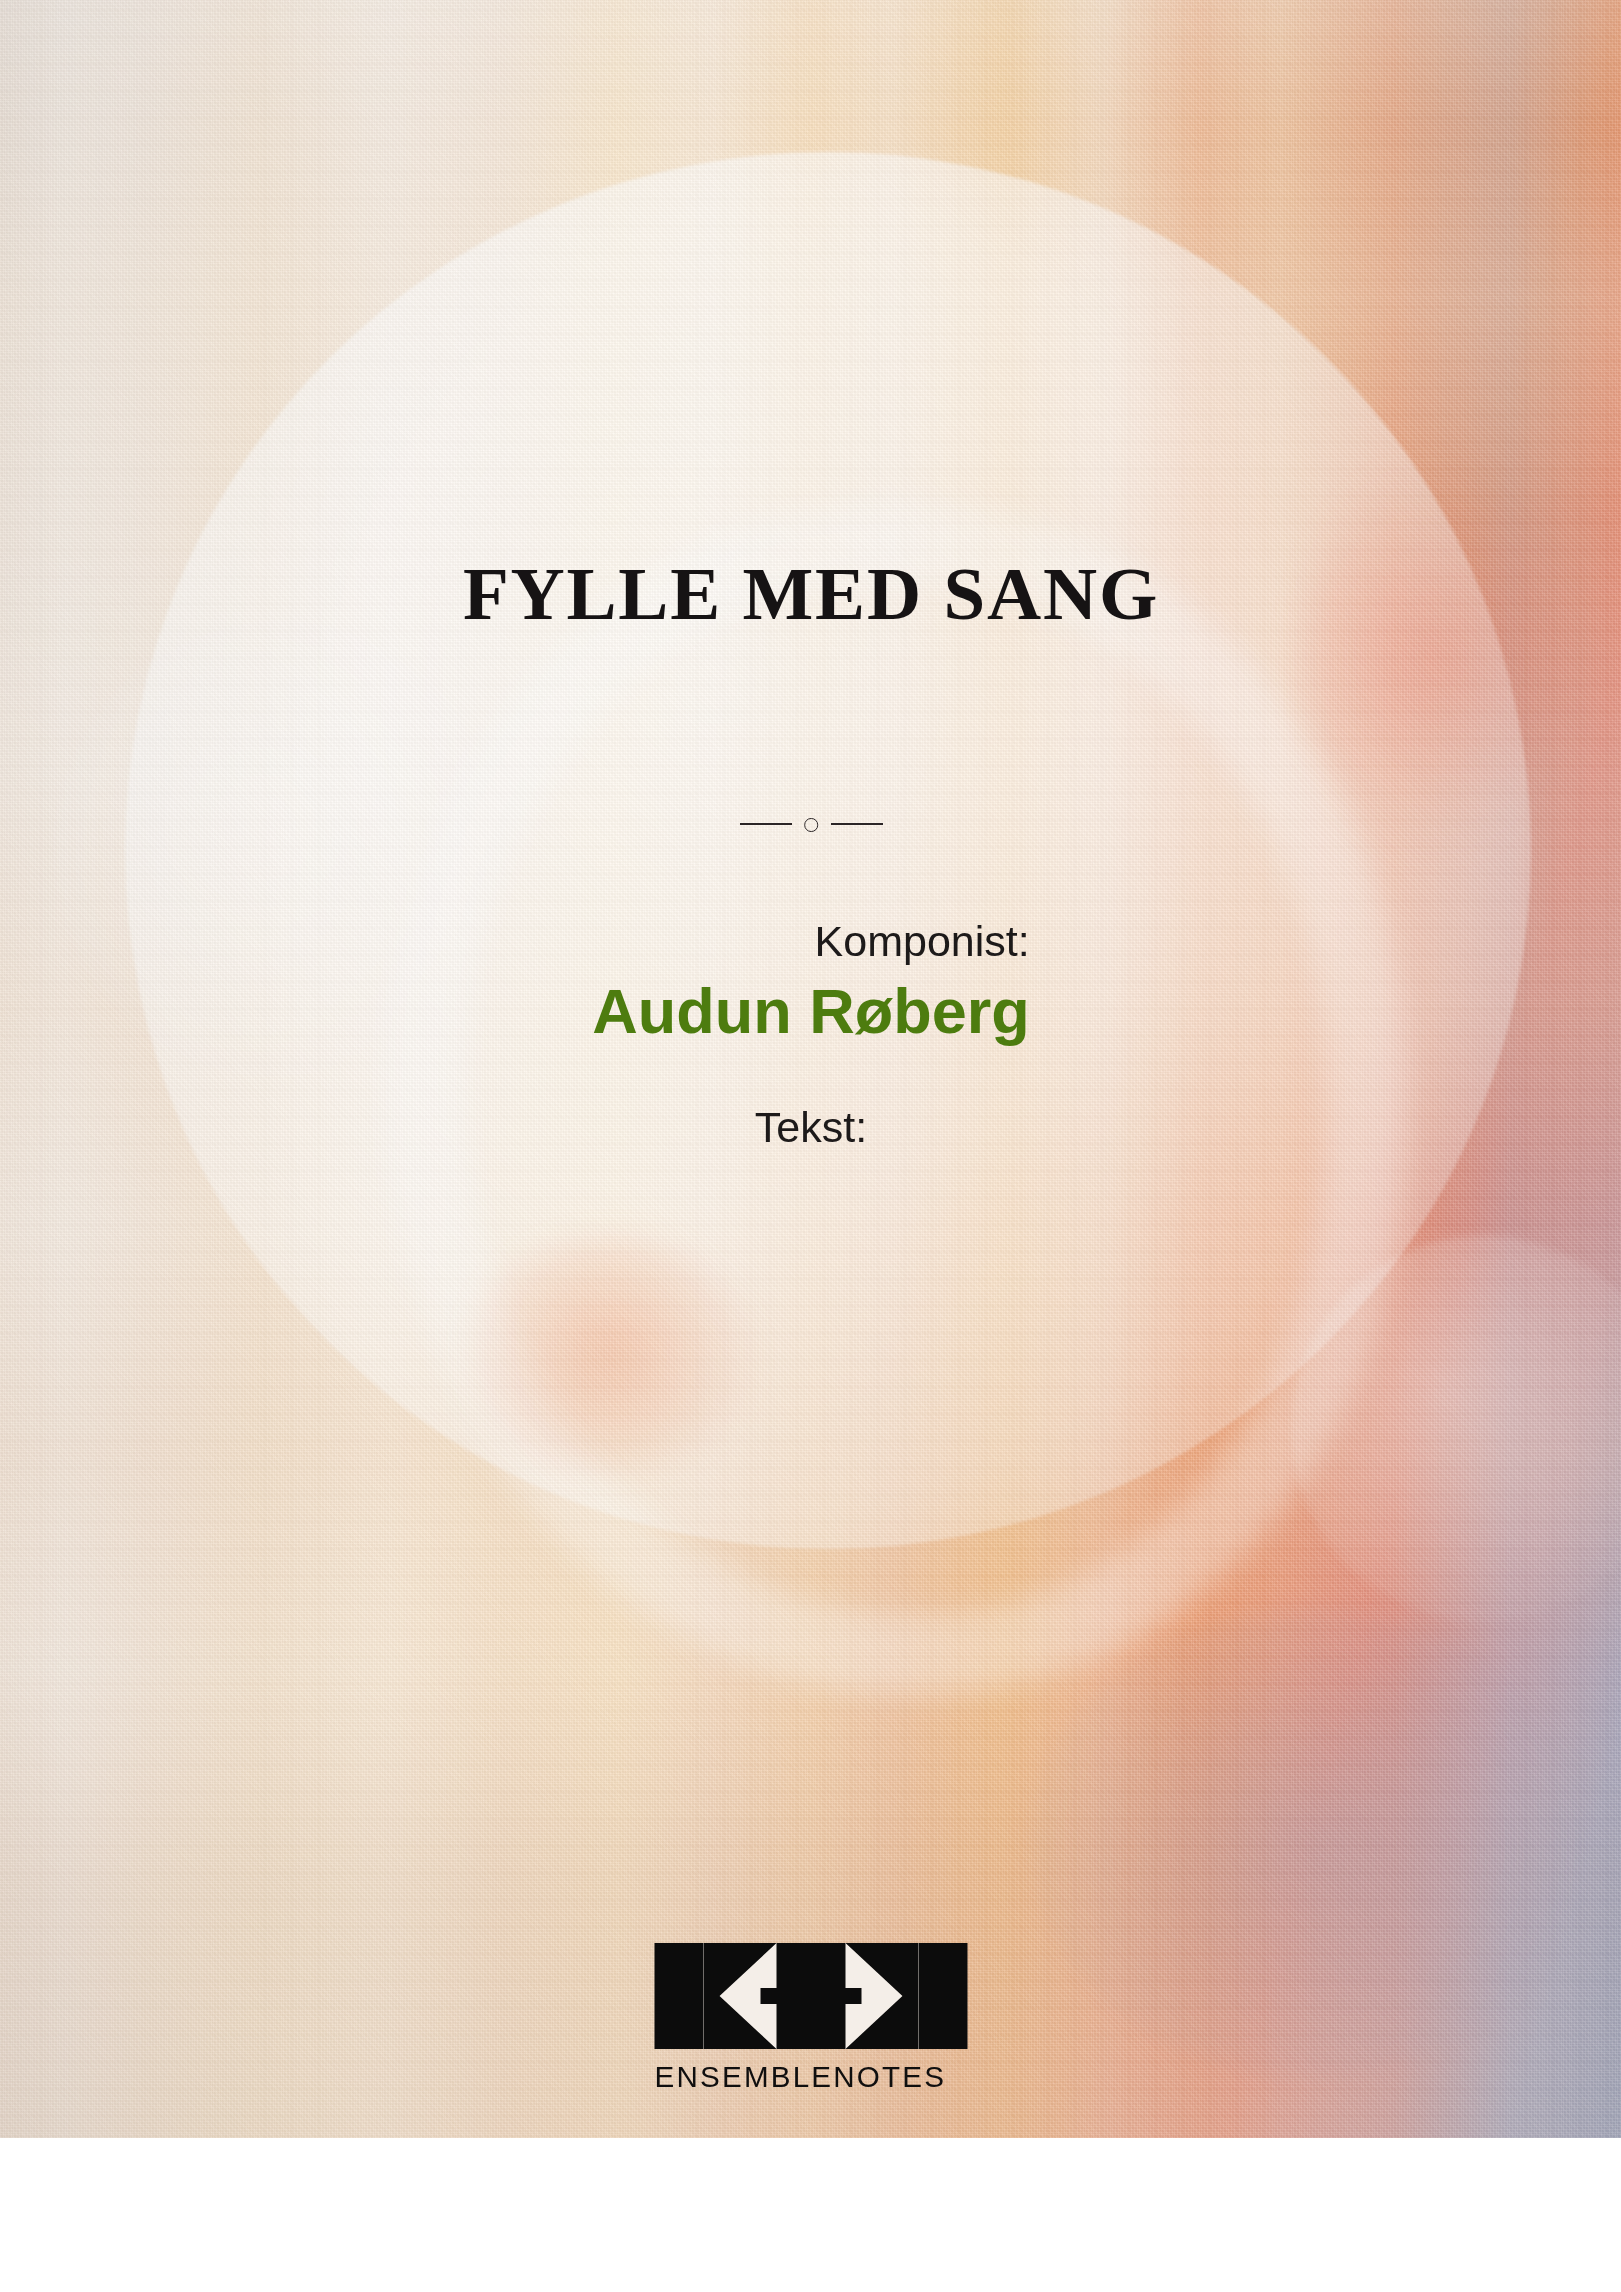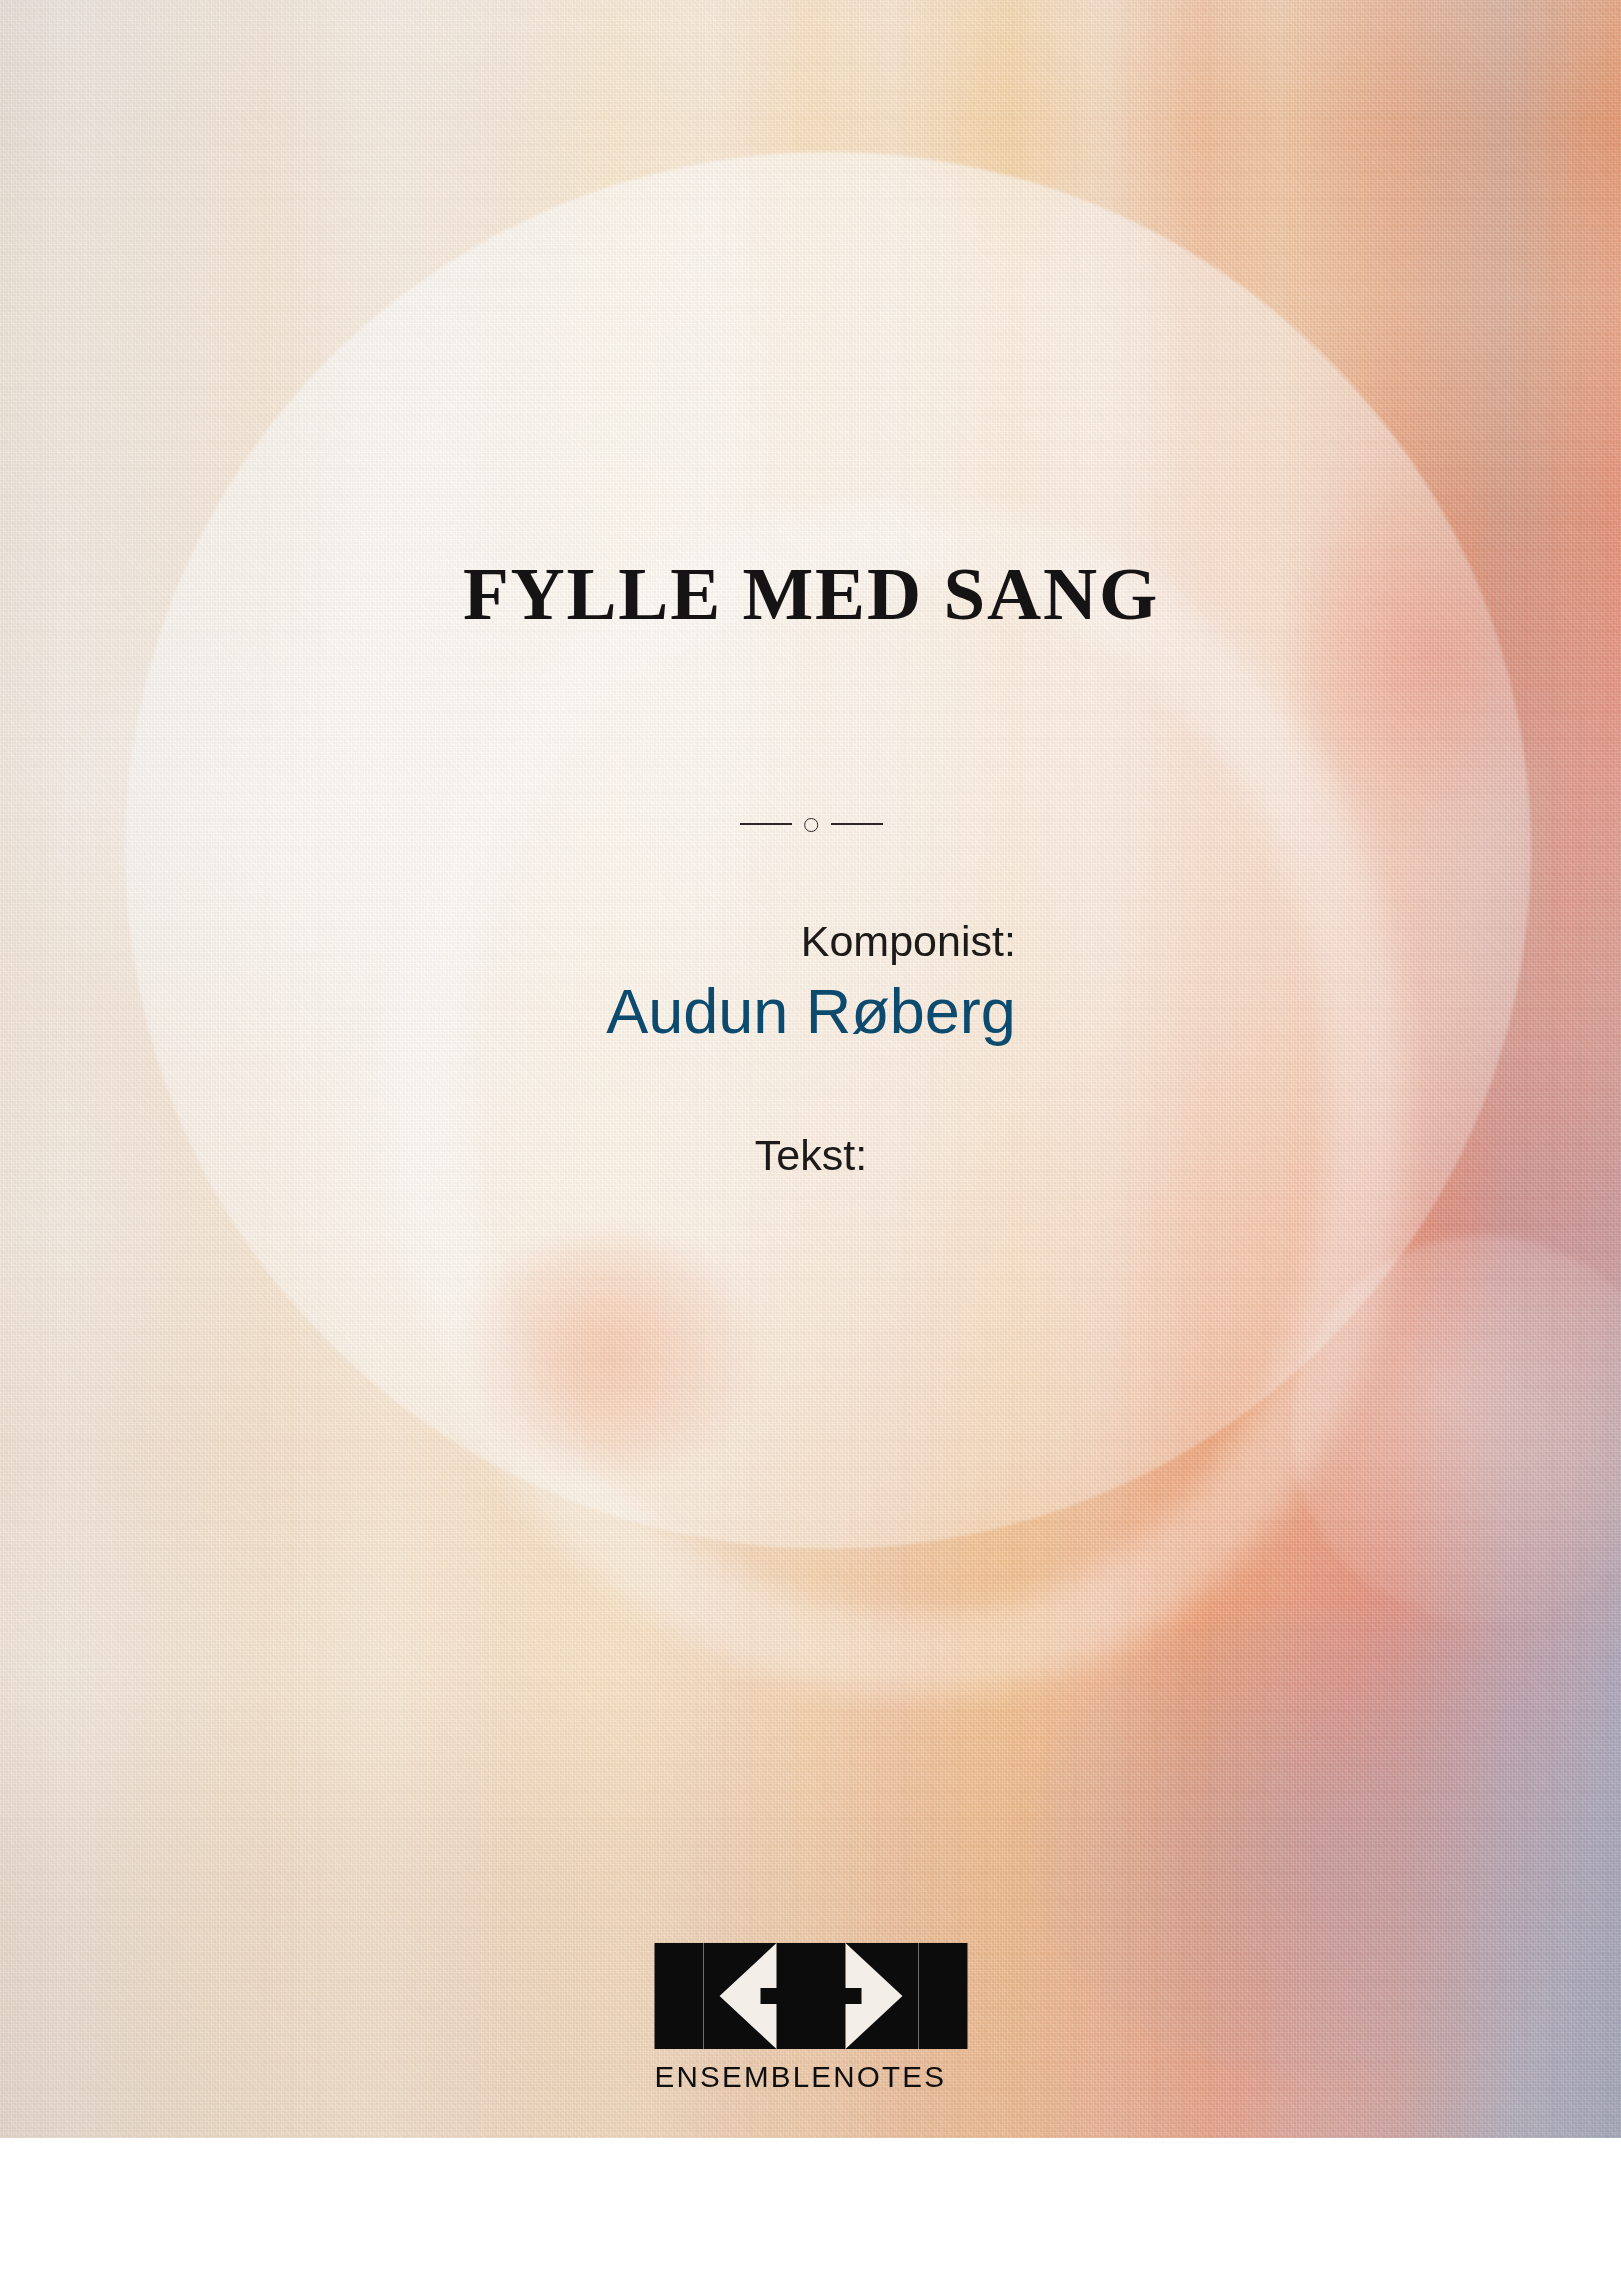--- a/index.html
+++ b/index.html
@@ -250,27 +250,27 @@
     text-align: right;
   }
   .credit-label {
     font-size: 43px;
     color: #1d1a1a;
     line-height: 1.25;
     font-weight: 400;
   }
   .credit-name {
     font-size: 63px;
-    color: #0c4a6e;
+    color: #4d7c0f;
     line-height: 1.18;
-    font-weight: 400;
+    font-weight: 700;
     margin-top: 5.4px;
   }
   .credit-block.second {
-    margin-top: 81px;
+    margin-top: 53px;
   }
 
   
   .logo-wrap {
     position: absolute;
     left: 50%;
     transform: translateX(-50%);
     top: 1943px;
     text-align: left;
   }

